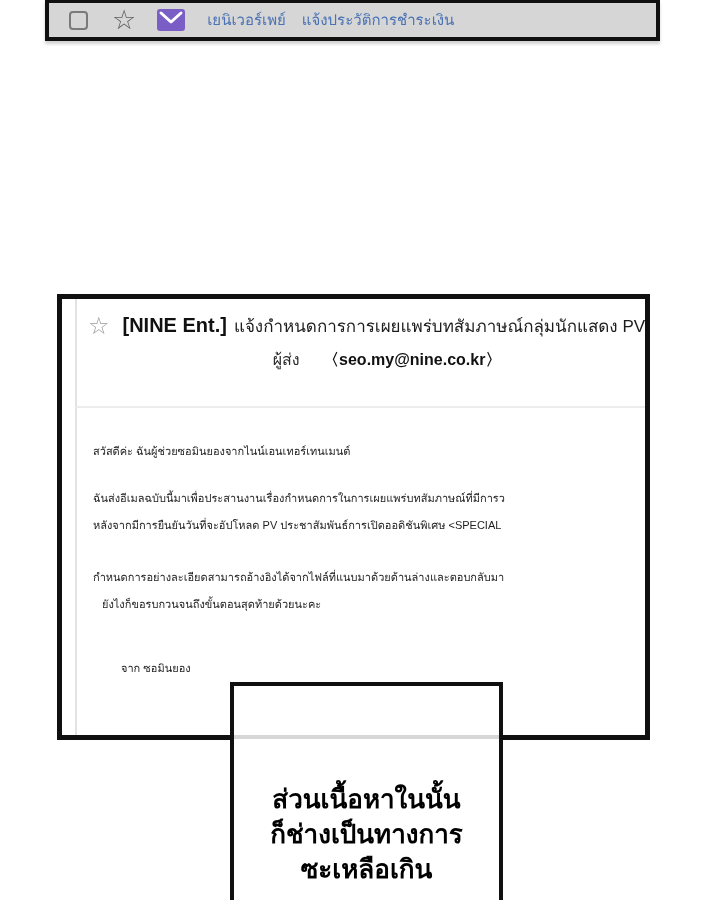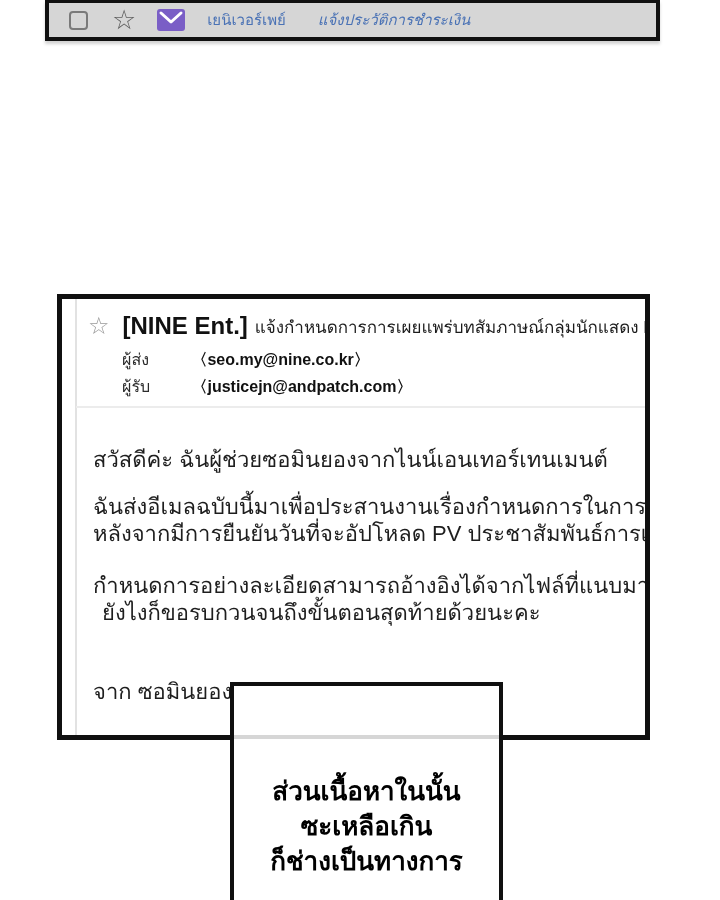--- a/index.html
+++ b/index.html
@@ -48,21 +48,21 @@
     margin-left: 21px;
     flex: 0 0 auto;
   }
   .topbar-link {
     font-size: 15px;
     color: #4a72b5;
     margin-left: 22px;
     white-space: nowrap;
     cursor: pointer;
   }
-  .topbar-link.second { margin-left: 32px; font-style: italic; }
+  .topbar-link.second { margin-left: 16px; }
 
   
   .email-panel {
     position: absolute;
     left: 57px; top: 294px;
     width: 593px; height: 446px;
     box-sizing: border-box;
     border: 5px solid #101010;
     background: #ffffff;
     overflow: hidden;
@@ -88,34 +88,35 @@
   }
   .subject-star {
     font-size: 24px;
     line-height: 24px;
     color: #9a9a9a;
     margin-right: 13px;
     flex: 0 0 auto;
     cursor: pointer;
   }
   .subject-prefix {
-    font-size: 24px;
+    font-size: 20px;
     font-weight: 700;
     color: #111;
   }
   .subject-text {
     font-size: 17px;
     color: #1c1c1c;
     margin-left: 7px;
   }
   .meta-row {
     position: absolute;
-    left: 60px; right: 0;
-    white-space: nowrap;
-    overflow: hidden;
+    left: 48px; right: 0;
+    white-space: nowrap;
+    overflow: hidden;
+    text-align: center;
   }
   .meta-from { top: 48px; }
   .meta-to   { top: 75px; }
   .meta-label {
     display: inline-block;
     width: 65px;
     font-size: 16px;
     color: #2b2b2b;
   }
   .meta-value {
@@ -125,52 +126,52 @@
   }
   .sep {
     position: absolute;
     left: 14px; right: 0; top: 107px;
     height: 2px;
     background: #ececec;
   }
   .body-line {
     position: absolute;
     left: 31px; right: 0;
-    font-size: 22px;
+    font-size: 11px;
     color: #1e1e1e;
     white-space: nowrap;
     overflow: hidden;
   }
   .l-greet  { top: 143px; }
   .l-p2a    { top: 190px; }
   .l-p2b    { top: 217px; }
   .l-p3a    { top: 269px; }
   .l-p3b    { top: 296px; margin-left: 9px; }
   .l-close1 { top: 348px; }
-  .l-close2 { top: 375px; }
+  .l-close2 { top: 360px; margin-left: 28px; }
 
   
   .bubble {
     position: absolute;
     left: 230px; top: 682px;
     width: 273px; height: 240px;
     box-sizing: border-box;
     border: 4px solid #101010;
     background: #ffffff;
     z-index: 5;
   }
   .bubble-throughline {
     position: absolute;
     left: 0; right: 0; top: 49px;
     height: 4px;
     background: #d6d6d6;
   }
   .bubble-text {
     position: absolute;
-    left: 0; right: 0; top: 88px;
+    left: 0; right: 0; top: 96px;
     text-align: center;
     font-size: 26px;
     font-weight: 700;
     line-height: 35px;
     color: #000;
   }
 </style>
 </head>
 <body>
 
@@ -192,36 +193,32 @@
     <div class="subject-row">
       <span class="subject-star">☆</span>
       <span class="subject-prefix">[NINE Ent.]</span>
       <span class="subject-text">แจ้งกำหนดการการเผยแพร่บทสัมภาษณ์กลุ่มนักแสดง PV &lt;โปรเจกต์</span>
     </div>
 
     <div class="meta-row meta-from">
       <span class="meta-label">ผู้ส่ง</span>
       <span class="meta-value">〈seo.my@nine.co.kr〉</span>
     </div>
-    <div class="meta-row meta-to">
-      <span class="meta-label">ผู้รับ</span>
-      <span class="meta-value">〈justicejn@andpatch.com〉</span>
-    </div>
 
     <div class="sep"></div>
 
     <div class="body-line l-greet">สวัสดีค่ะ ฉันผู้ช่วยซอมินยองจากไนน์เอนเทอร์เทนเมนต์</div>
     <div class="body-line l-p2a">ฉันส่งอีเมลฉบับนี้มาเพื่อประสานงานเรื่องกำหนดการในการเผยแพร่บทสัมภาษณ์ที่มีการว</div>
     <div class="body-line l-p2b">หลังจากมีการยืนยันวันที่จะอัปโหลด PV ประชาสัมพันธ์การเปิดออดิชันพิเศษ &lt;SPECIAL</div>
     <div class="body-line l-p3a">กำหนดการอย่างละเอียดสามารถอ้างอิงได้จากไฟล์ที่แนบมาด้วยด้านล่างและตอบกลับมา</div>
     <div class="body-line l-p3b">ยังไงก็ขอรบกวนจนถึงขั้นตอนสุดท้ายด้วยนะคะ</div>
     <div class="body-line l-close2">จาก ซอมินยอง</div>
   </div>
 </div>
 
 <div class="bubble">
   <div class="bubble-throughline"></div>
   <div class="bubble-text">
     <div>ส่วนเนื้อหาในนั้น</div>
+    <div>ก็ช่างเป็นทางการ</div>
     <div>ซะเหลือเกิน</div>
-    <div>ก็ช่างเป็นทางการ</div>
   </div>
 </div>
 
 </body></html>

